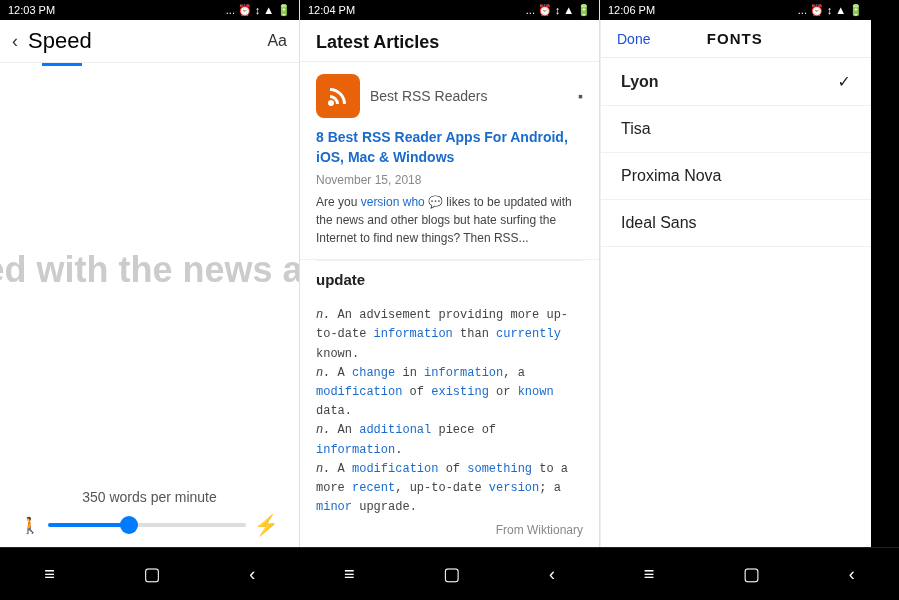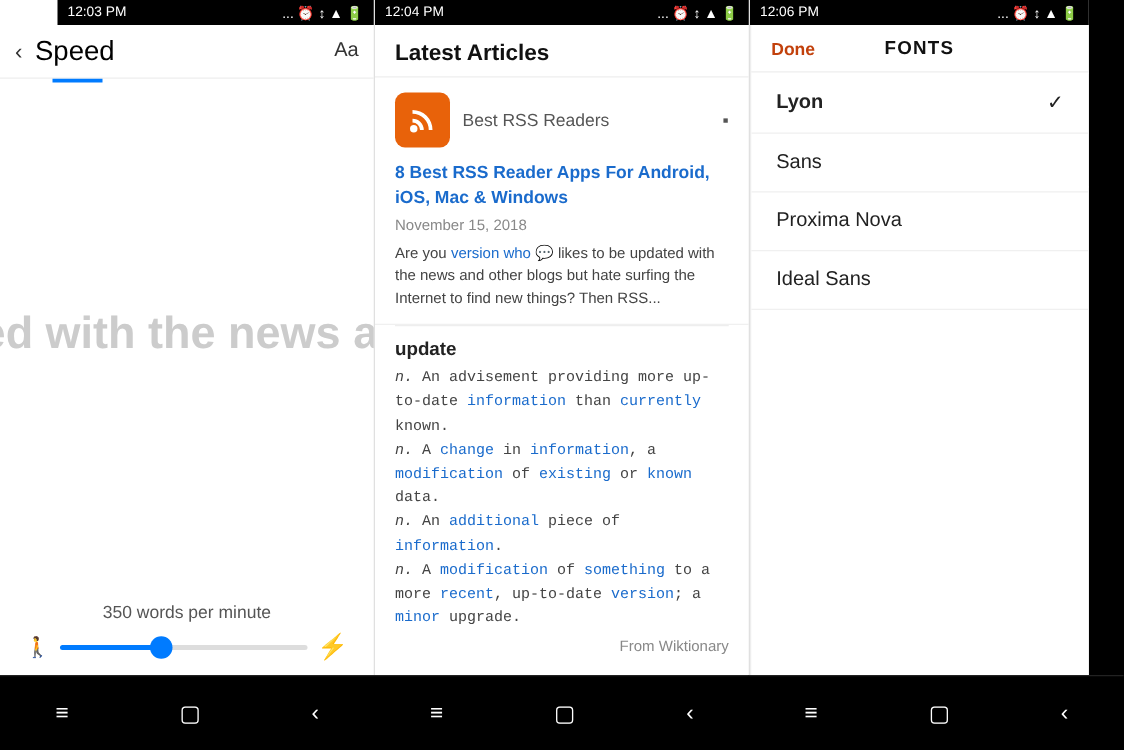--- a/index.html
+++ b/index.html
@@ -1,20 +1,20 @@
 <!DOCTYPE html>
 <html><head>
   <meta charset="utf-8">
   <style>
     * { margin: 0; padding: 0; box-sizing: border-box; }
     body { width: 899px; height: 600px; overflow: hidden; font-family: sans-serif; display: flex; flex-direction: column; background: #000; }
 
     
     .panel1 { width: 300px; background: #fff; display: flex; flex-direction: column; border-right: 1px solid #e0e0e0; }
-    .panel1-status { background: #000; color: #fff; font-size: 11px; padding: 2px 8px; display: flex; justify-content: space-between; align-items: center; height: 20px; margin-left: 46px; }
+    .panel1-status { background: #000; color: #fff; font-size: 11px; padding: 2px 8px; display: flex; justify-content: space-between; align-items: center; height: 20px; }
     .panel1-header { display: flex; align-items: center; padding: 8px 12px; border-bottom: 1px solid #eee; }
     .panel1-header-back { font-size: 18px; color: #333; margin-right: 10px; cursor: pointer; }
     .panel1-header-title { font-size: 22px; font-weight: 500; flex: 1; }
     .panel1-header-aa { font-size: 16px; color: #333; }
     .panel1-accent-line { height: 3px; background: #007bff; width: 40px; margin-left: 42px; }
     .panel1-content { flex: 1; display: flex; flex-direction: column; justify-content: center; align-items: center; overflow: hidden; }
     .panel1-text-preview { font-size: 36px; font-weight: bold; color: #bbb; white-space: nowrap; padding: 20px; text-align: center; }
     .panel1-text-preview span { color: #222; }
     .panel1-speed-control { padding: 16px 20px 10px; }
     .speed-label { font-size: 14px; color: #555; text-align: center; margin-bottom: 8px; }
@@ -32,38 +32,38 @@
     .panel2-article-card { padding: 12px 16px; border-bottom: 1px solid #f0f0f0; }
     .feed-icon-row { display: flex; align-items: center; gap: 10px; margin-bottom: 10px; }
     .feed-icon { width: 44px; height: 44px; background: #e8620a; border-radius: 8px; display: flex; align-items: center; justify-content: center; color: #fff; font-size: 22px; }
     .feed-name { font-size: 14px; color: #555; }
     .bookmark-icon { margin-left: auto; color: #555; font-size: 14px; }
     .article-title { font-size: 14px; font-weight: 600; color: #1a6bcc; line-height: 1.4; margin-bottom: 6px; }
     .article-date { font-size: 12px; color: #888; margin-bottom: 6px; }
     .article-snippet { font-size: 12px; color: #444; line-height: 1.5; }
     .article-snippet a { color: #1a6bcc; text-decoration: none; }
     .word-def-section { padding: 10px 16px; }
-    .word-title { font-size: 15px; font-weight: 600; color: #222; margin-bottom: 5px; }
+    .word-title { font-size: 15px; font-weight: 600; color: #222; margin-bottom: 18px; }
     .word-def { font-size: 12px; color: #444; line-height: 1.6; font-family: Liberation Mono, monospace; }
     .word-def a { color: #1a6bcc; text-decoration: none; }
     .from-wiktionary { font-size: 12px; color: #888; text-align: right; margin-top: 6px; }
     .panel3-toolbar { display: flex; align-items: center; padding: 6px 10px; border-bottom: 1px solid #eee; gap: 8px; }
     .toolbar-btn { font-size: 18px; color: #555; cursor: pointer; padding: 2px 4px; }
     .toolbar-spacer { flex: 1; }
     .panel3-article-header { padding: 12px 16px 8px; border-bottom: 1px solid #eee; }
     .panel3-site-title { font-size: 20px; font-weight: 700; color: #111; line-height: 1.3; margin-bottom: 4px; }
     .panel3-site-meta { font-size: 12px; color: #888; }
     .panel3-section-title { font-size: 16px; font-weight: 600; color: #111; margin: 10px 16px 8px; }
     .panel3-feed-row { display: flex; align-items: center; gap: 10px; padding: 0 16px; margin-bottom: 8px; }
     .panel3-feed-icon { width: 40px; height: 40px; background: #e8620a; border-radius: 8px; display: flex; align-items: center; justify-content: center; color: #fff; font-size: 20px; }
     .panel3-feed-name { font-size: 14px; color: #555; }
     .panel3-bookmark { margin-left: auto; color: #555; font-size: 13px; }
     .panel3-article-link { font-size: 14px; font-weight: 600; color: #1a6bcc; line-height: 1.4; padding: 0 16px; margin-bottom: 8px; }
     .fonts-header { display: flex; align-items: center; padding: 10px 16px; border-bottom: 1px solid #eee; }
-    .fonts-done { font-size: 14px; color: #c2410c; cursor: pointer; font-weight: 700; }
+    .fonts-done { font-size: 14px; color: #1d4ed8; cursor: pointer; font-weight: 400; }
     .fonts-title { flex: 1; text-align: center; font-size: 15px; font-weight: 700; color: #111; letter-spacing: 1px; }
     .fonts-list { flex: 1; overflow-y: auto; }
     .font-item { display: flex; align-items: center; justify-content: space-between; padding: 14px 20px; border-bottom: 1px solid #f0f0f0; cursor: pointer; gap: 24px; }
     .font-item-name { font-size: 16px; color: #222; }
     .font-item-check { color: #222; font-size: 16px; }
     .font-item.selected .font-item-name { font-weight: 600; }
     .bottom-nav { flex: 1; display: flex; justify-content: space-around; align-items: center; border-top: 1px solid #222; }
     .bottom-nav-icon { color: #fff; font-size: 18px; cursor: pointer; }
     .panels-row { display: flex; flex: 1; }
   </style>
@@ -188,21 +188,21 @@
           <span class="fonts-done">Done</span>
           <span class="fonts-title">FONTS</span>
           <span style="width:36px;"></span>
         </div>
         <div class="fonts-list">
           <div class="font-item selected">
             <span class="font-item-name">Lyon</span>
             <span class="font-item-check">✓</span>
           </div>
           <div class="font-item">
-            <span class="font-item-name">Sans</span>
+            <span class="font-item-name">Tisa</span>
           </div>
           <div class="font-item">
             <span class="font-item-name">Proxima Nova</span>
           </div>
           <div class="font-item">
             <span class="font-item-name">Ideal Sans</span>
           </div>
         </div>
       </div>
     </div>

